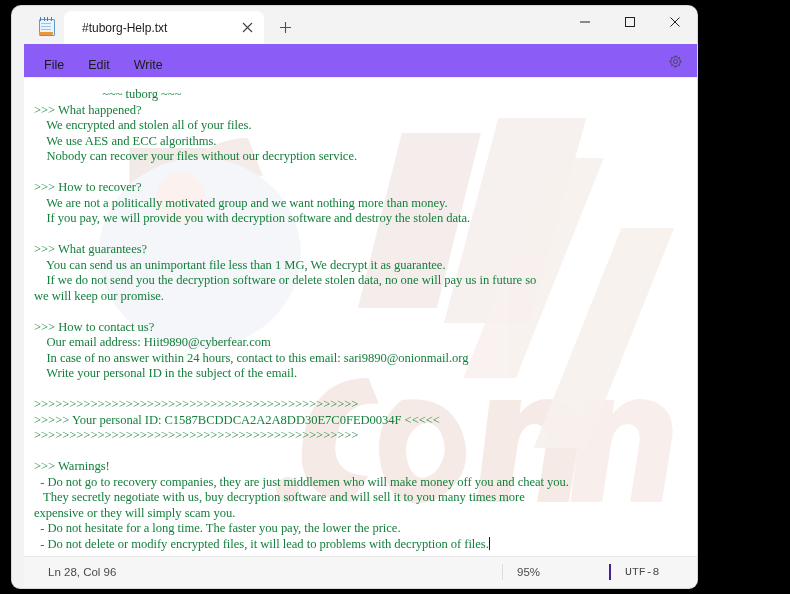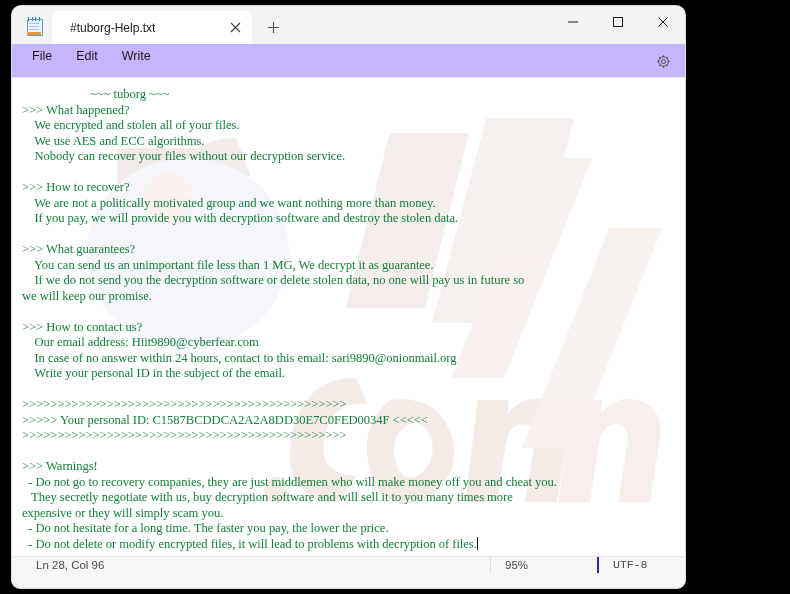--- a/index.html
+++ b/index.html
@@ -18,20 +18,21 @@
   #window {
     position: absolute;
     left: 12px;
     top: 6px;
     width: 673px;
     height: 582px;
     background: #f3f3f3;
     border-radius: 9px 9px 8px 8px;
     overflow: hidden;
     box-shadow: 0 0 0 1px #d9d9d9;
+    padding-left: 12px;
   }
 
   
   #titlebar {
     position: relative;
     height: 38px;
     background: #f3f3f3;
     display: flex;
     align-items: flex-end;
   }
@@ -132,23 +133,23 @@
     height: 32px;
     display: flex;
     align-items: center;
     justify-content: center;
   }
   .cap-btn svg { display:block; }
 
   
   #menubar {
     height: 33px;
-    background: #c4b5fd;
-    display: flex;
-    align-items: flex-start;
+    background: #8b5cf6;
+    display: flex;
+    align-items: flex-end;
     padding-left: 8px;
     position: relative;
     border-bottom: 1px solid #ededed;
   }
   .menu-item {
     font-size: 12.5px;
     color: #1b1b1b;
     padding: 5px 12px;
     border-radius: 4px;
   }
@@ -196,20 +197,21 @@
     background: #1b1b1b;
     vertical-align: -2px;
     margin-left: 0px;
   }
 
   
   #statusbar {
     height: 30px;
     background: #f6f6f6;
     display: flex;
+    align-items: center;
     font-size: 11.5px;
     color: #4a4a4a;
     border-top: 1px solid #e6e6e6;
   }
   .status-cell {
     padding: 0 14px;
     height: 16px;
     line-height: 16px;
     display: flex;
     align-items: center;

